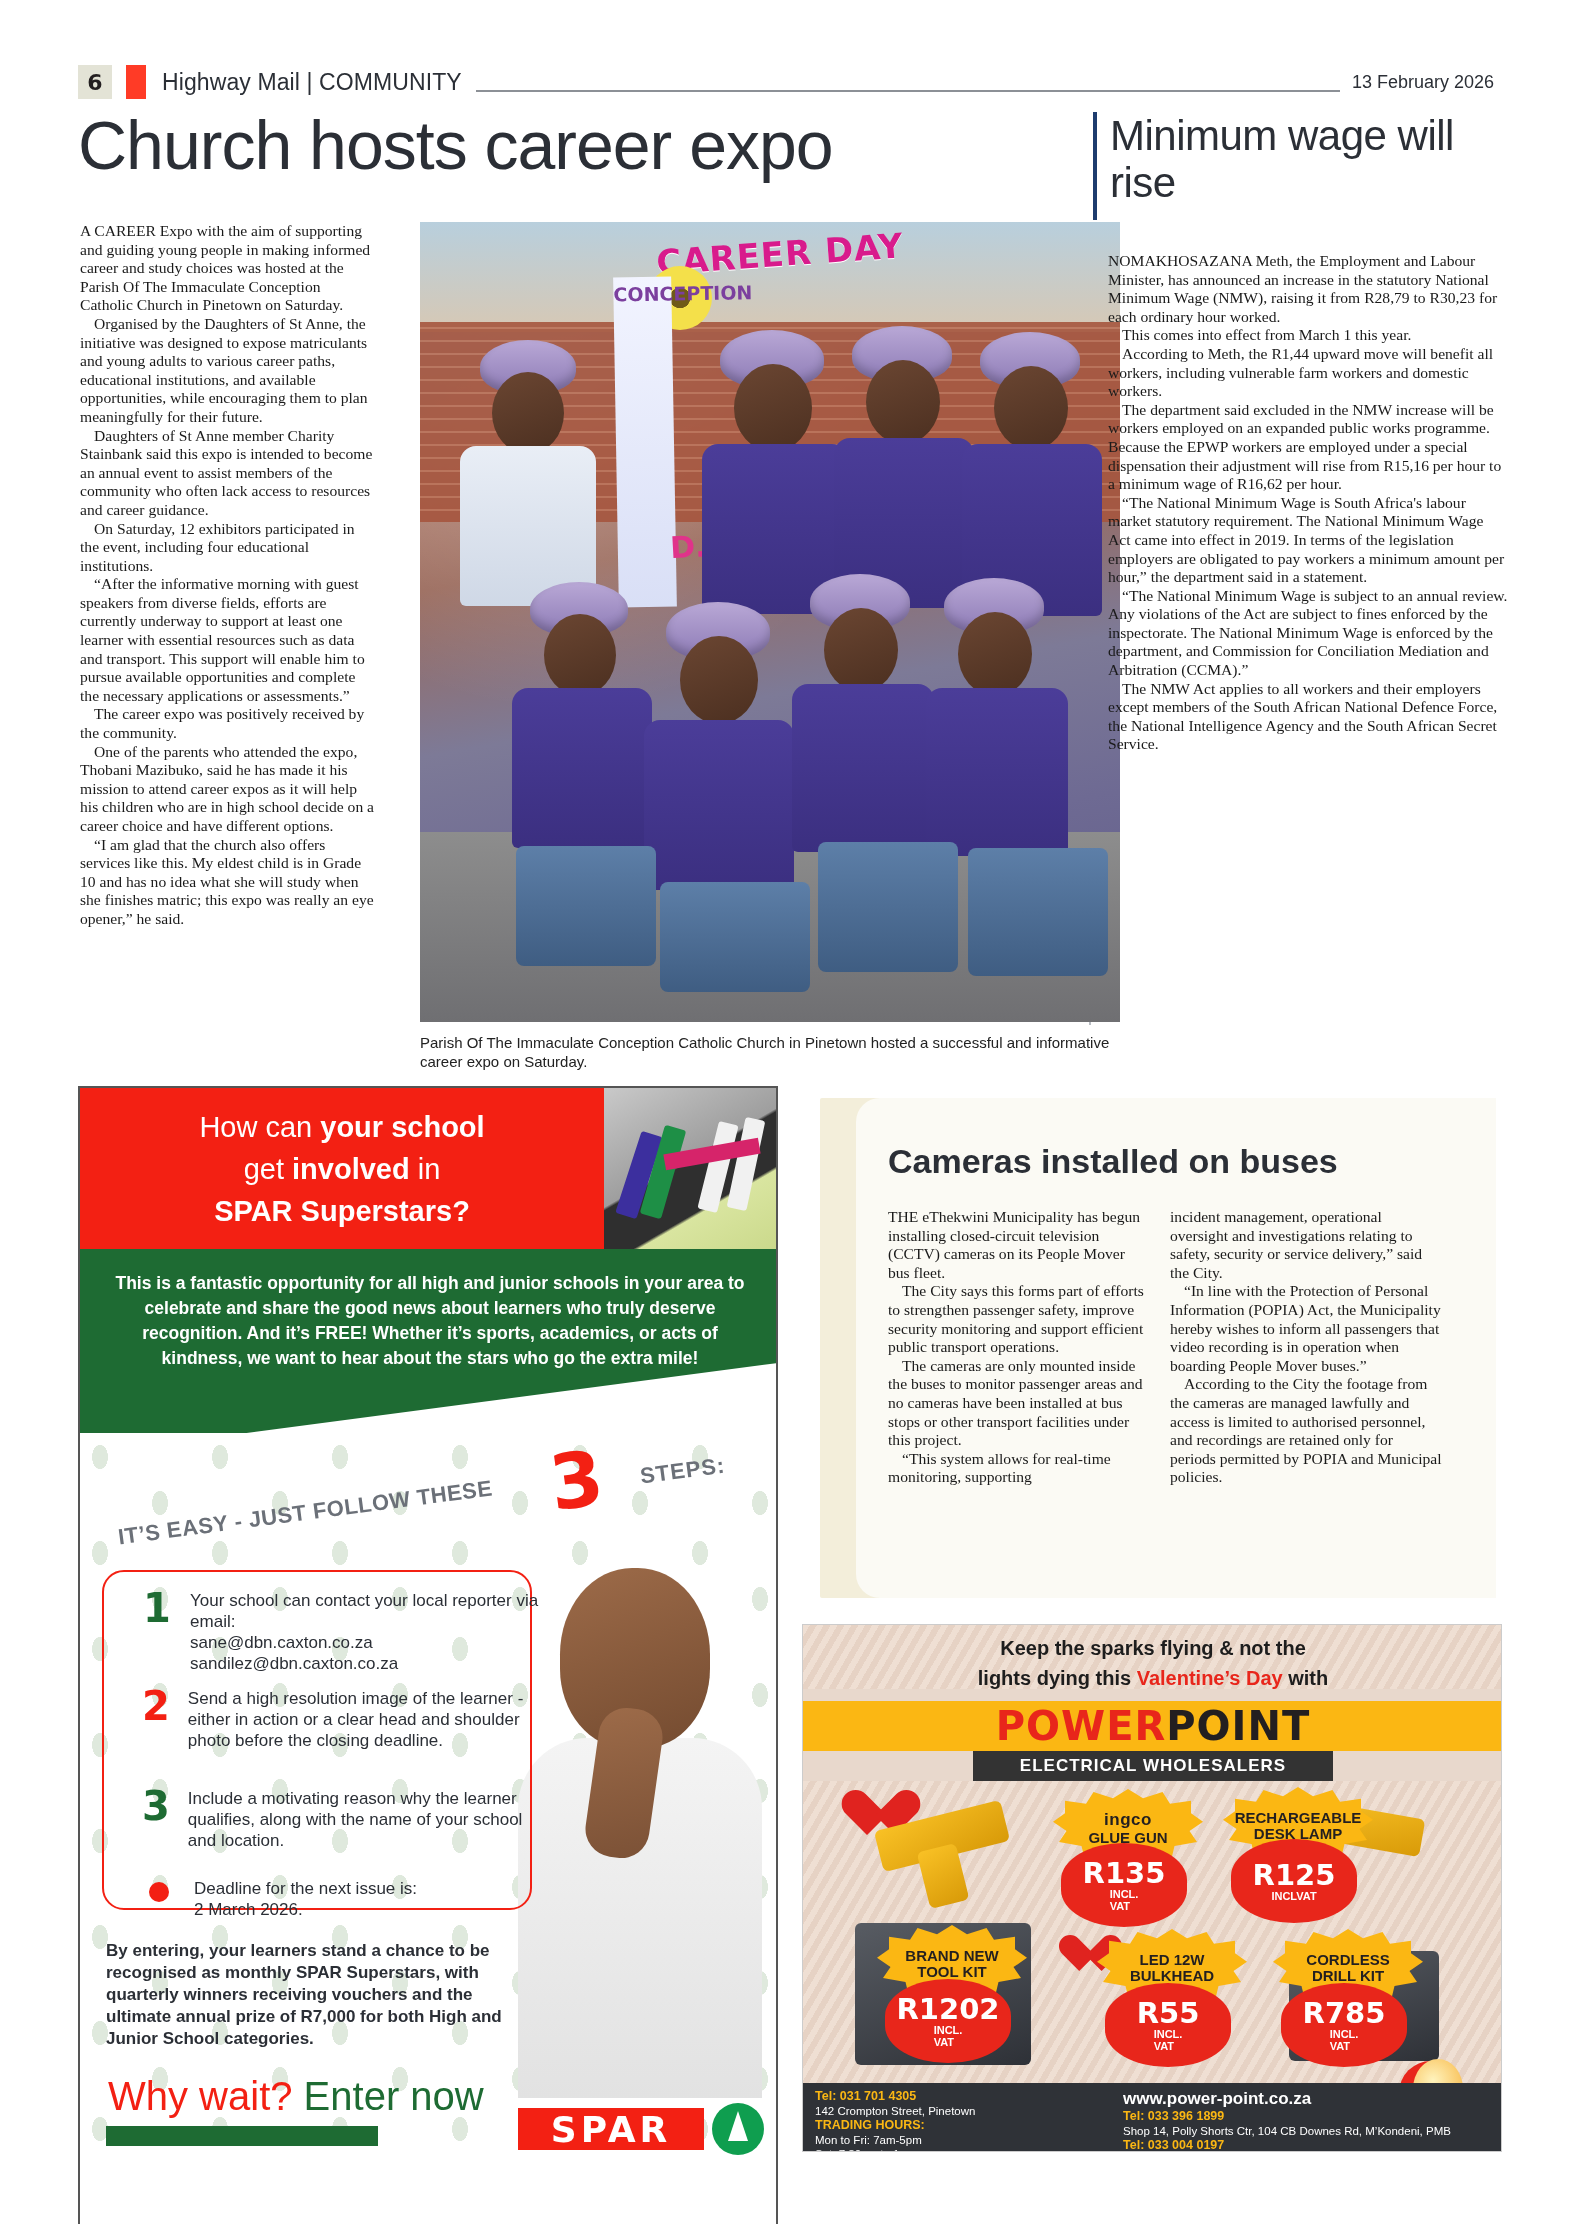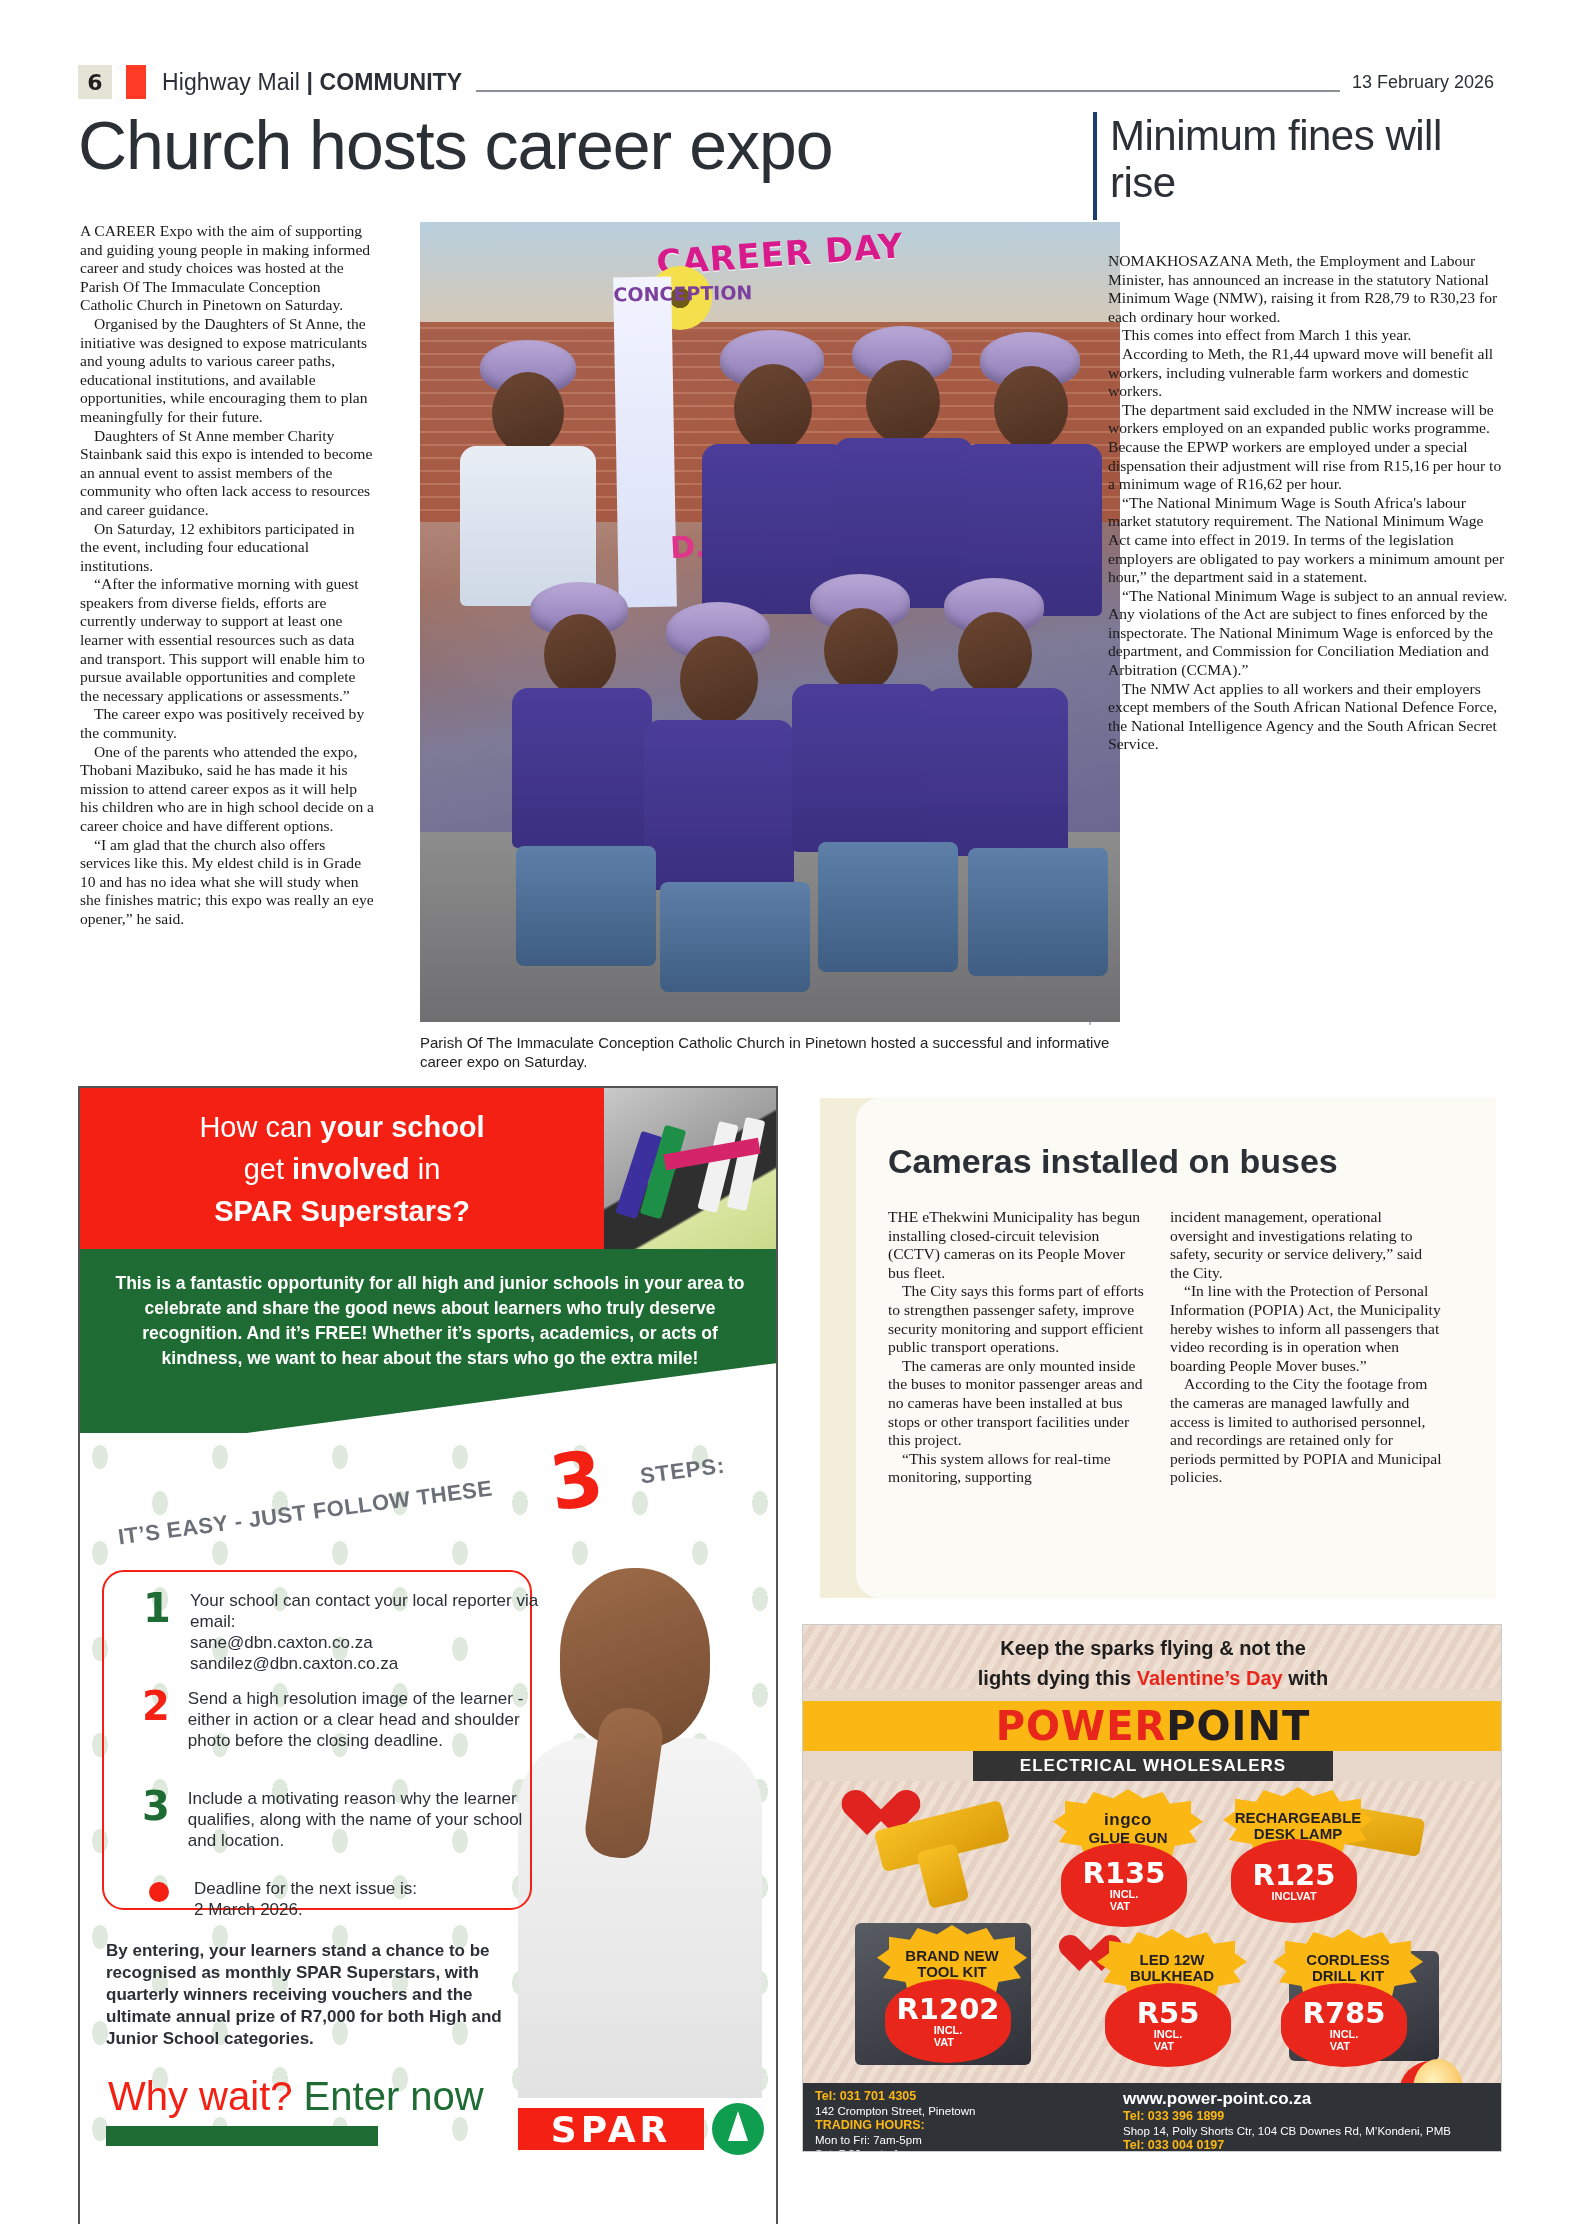--- a/index.html
+++ b/index.html
@@ -10,21 +10,21 @@
     position: relative;
     overflow: hidden;
   }
   .page { position: relative; width: 1572px; height: 2224px; padding: 0; }
 
   
   .masthead { position: absolute; left: 78px; top: 62px; width: 1416px; height: 40px; display: flex; align-items: center; }
   .pagenum { width: 34px; height: 34px; background: #e3e3d6; color: #231f20; font-weight: bold; font-size: 22px; display: flex; align-items: center; justify-content: center; font-family: "DejaVu Sans", sans-serif; }
   .redblock { width: 20px; height: 34px; background: #ff3b26; margin-left: 14px; }
   .mh-title { margin-left: 16px; font-size: 23px; color: #2b2f36; letter-spacing: .1px; white-space: nowrap; }
-  .mh-title b { font-weight: bold; }
+  .mh-title b { font-weight: normal; }
   .mh-rule { flex: 1; height: 2px; background: #8c9096; margin-left: 14px; margin-right: 12px; position: relative; top: 9px; }
   .mh-date { font-size: 18px; color: #2b2f36; white-space: nowrap; }
 
   
   .headline {
     position: absolute; left: 78px; top: 108px; width: 960px;
     font-size: 68px; line-height: 74px; color: #2b2f36; font-weight: normal;
     letter-spacing: -1px;
   }
   .sub-headline {
@@ -175,21 +175,21 @@
       <span>Highway Mail</span>
       <b>| COMMUNITY</b>
     </div>
     <div class="mh-rule"></div>
     <div class="mh-date">13 February 2026</div>
   </div>
 
   <h1 class="headline">Church hosts career expo</h1>
 
   <div class="blue-rule"></div>
-  <h2 class="sub-headline">Minimum fines will rise</h2>
+  <h2 class="sub-headline">Minimum wage will rise</h2>
   <div class="grey-rule-v"></div>
 
   <div class="col" id="col-a">
     <p class="first">A CAREER Expo with the aim of supporting and guiding young people in making informed career and study choices was hosted at the Parish Of The Immaculate Conception Catholic Church in Pinetown on Saturday.</p>
     <p>Organised by the Daughters of St Anne, the initiative was designed to expose matriculants and young adults to various career paths, educational institutions, and available opportunities, while encouraging them to plan meaningfully for their future.</p>
     <p>Daughters of St Anne member Charity Stainbank said this expo is intended to become an annual event to assist members of the community who often lack access to resources and career guidance.</p>
     <p>On Saturday, 12 exhibitors participated in the event, including four educational institutions.</p>
     <p>“After the informative morning with guest speakers from diverse fields, efforts are currently underway to support at least one learner with essential resources such as data and transport. This support will enable him to pursue available opportunities and complete the necessary applications or assessments.”</p>
     <p>The career expo was positively received by the community.</p>
     <p>One of the parents who attended the expo, Thobani Mazibuko, said he has made it his mission to attend career expos as it will help his children who are in high school decide on a career choice and have different options.</p>

